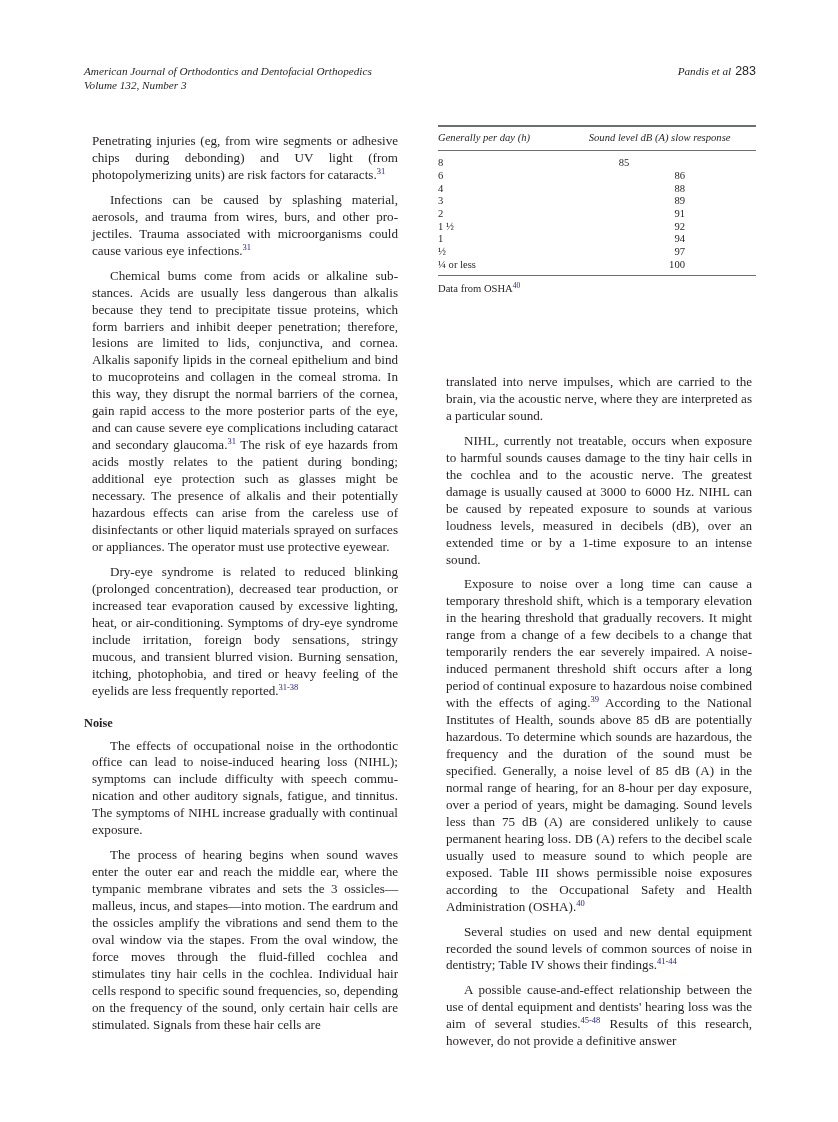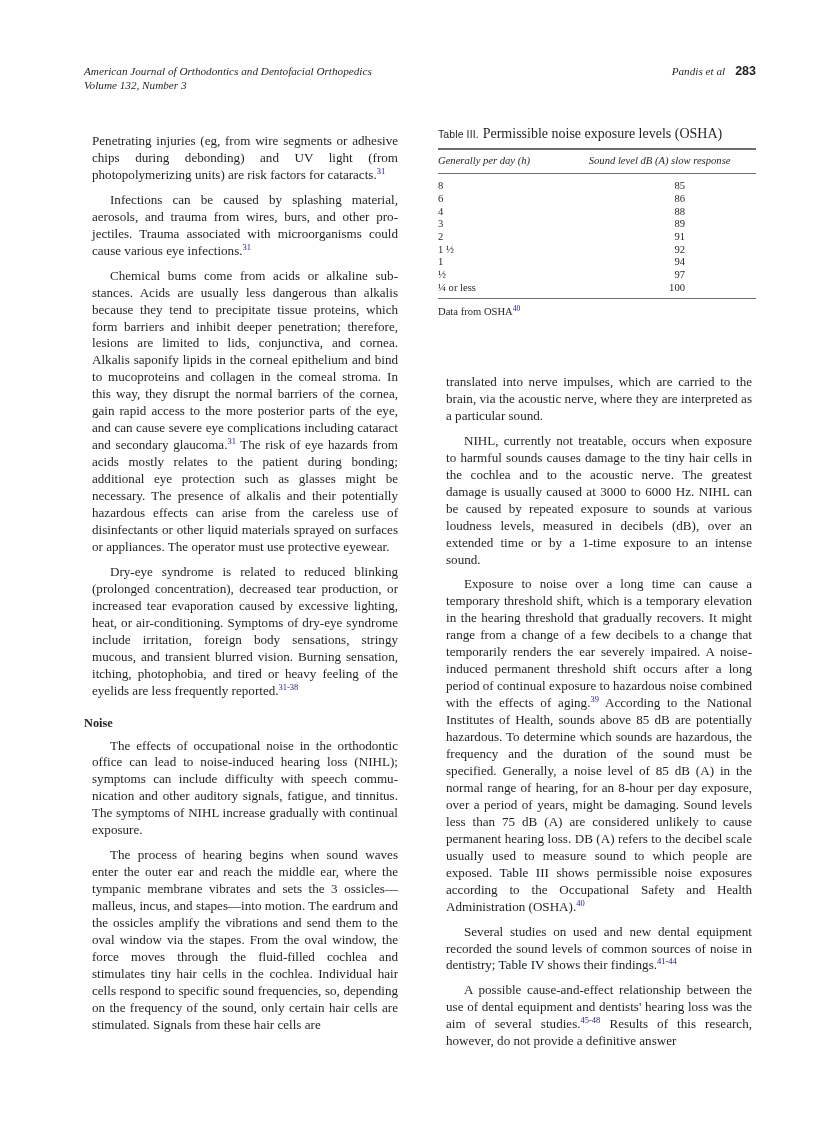--- a/index.html
+++ b/index.html
@@ -11,22 +11,22 @@
     position: absolute; left: 84px; top: 64px;
     font-family: "Liberation Serif", serif; font-style: italic;
     font-size: 11.2px; line-height: 14px; color: #231f20;
   }
   .header-right {
     position: absolute; right: 82px; top: 64px;
     font-size: 11.2px; line-height: 14px; white-space: nowrap;
   }
   .header-right .authors { font-family: "Liberation Serif", serif; font-style: italic; }
   .header-right .pageno {
-    font-family: "Liberation Sans", sans-serif; font-weight: bold;
-    font-size: 12.5px; margin-left: 10px;
+    font-family: "Liberation Sans", sans-serif; font-weight: normal;
+    font-size: 12.5px; margin-left: 4px;
   }
   .col {
     position: absolute; top: 125px; width: 322px;
     font-size: 13.1px; line-height: 16.95px; text-align: justify;
     hyphens: manual;
   }
   .col-left { left: 84px; }
   .col-right { left: 438px; }
   .col p { margin: 8px; }
   .col p.indent { text-indent: 18px; }
@@ -74,40 +74,37 @@
   <p><span>Penetrating injuries (eg, from wire segments or adhe­sive chips during debonding) and UV light (from photopolymerizing units) are risk factors for cata­racts.</span><sup class="ref">31</sup></p>
   <p class="indent"><span>Infections can be caused by splashing material, aerosols, and trauma from wires, burs, and other pro­jectiles. Trauma associated with microorganisms could cause various eye infections.</span><sup class="ref">31</sup></p>
   <p class="indent"><span>Chemical bums come from acids or alkaline sub­stances. Acids are usually less dangerous than alkalis because they tend to precipitate tissue proteins, which form barriers and inhibit deeper penetration; therefore, lesions are limited to lids, conjunctiva, and cornea. Alkalis saponify lipids in the corneal epithelium and bind to mucoproteins and collagen in the comeal stroma. In this way, they disrupt the normal barriers of the cornea, gain rapid access to the more posterior parts of the eye, and can cause severe eye complications including cataract and secondary glaucoma.</span><sup class="ref">31</sup><span> The risk of eye hazards from acids mostly relates to the patient during bonding; additional eye protection such as glasses might be necessary. The presence of alkalis and their potentially hazardous effects can arise from the careless use of disinfectants or other liquid materials sprayed on surfaces or appliances. The operator must use protective eyewear.</span></p>
   <p class="indent"><span>Dry-eye syndrome is related to reduced blinking (prolonged concentration), decreased tear production, or increased tear evaporation caused by excessive lighting, heat, or air-conditioning. Symptoms of dry-eye syndrome include irritation, foreign body sensations, stringy mucous, and transient blurred vision. Burning sensation, itching, photophobia, and tired or heavy feeling of the eyelids are less frequently reported.</span><sup class="ref">31-38</sup></p>
   <h3 class="section">Noise</h3>
   <p class="indent">The effects of occupational noise in the orthodontic office can lead to noise-induced hearing loss (NIHL); symptoms can include difficulty with speech commu­nication and other auditory signals, fatigue, and tinni­tus. The symptoms of NIHL increase gradually with continual exposure.</p>
   <p class="indent">The process of hearing begins when sound waves enter the outer ear and reach the middle ear, where the tympanic membrane vibrates and sets the 3 ossicles—malleus, incus, and stapes—into motion. The eardrum and the ossicles amplify the vibrations and send them to the oval window via the stapes. From the oval window, the force moves through the fluid-filled cochlea and stimulates tiny hair cells in the cochlea. Individual hair cells respond to specific sound frequencies, so, depend­ing on the frequency of the sound, only certain hair cells are stimulated. Signals from these hair cells are</p>
 </div>
 
 <div class="table-block">
-  <div class="table-title">
-    <span class="lbl">Table III.</span><span>Permissible noise exposure levels (OSHA)</span>
-  </div>
   <div class="rule"></div>
   <table class="data">
     <thead>
       <tr>
         <th>Generally per day (h)</th>
         <th class="r">Sound level dB (A) slow response</th>
       </tr>
     </thead>
     <tbody>
       <tr>
           <td colspan="2" style="padding:0">
             <div class="rule"></div>
           </td>
         </tr>
       <tr>
           <td style="padding-top:6px">8</td>
-          <td class="val" style="padding-top:6px;padding-left:0;text-align:right;padding-right:71px">85</td>
+          <td class="val" style="padding-top:6px;padding-left:0;text-align:center;padding-right:71px">85</td>
         </tr>
       <tr>
           <td>6</td>
           <td style="text-align:right;padding-right:71px">86</td>
         </tr>
       <tr>
           <td>4</td>
           <td style="text-align:right;padding-right:71px">88</td>
         </tr>
       <tr>

